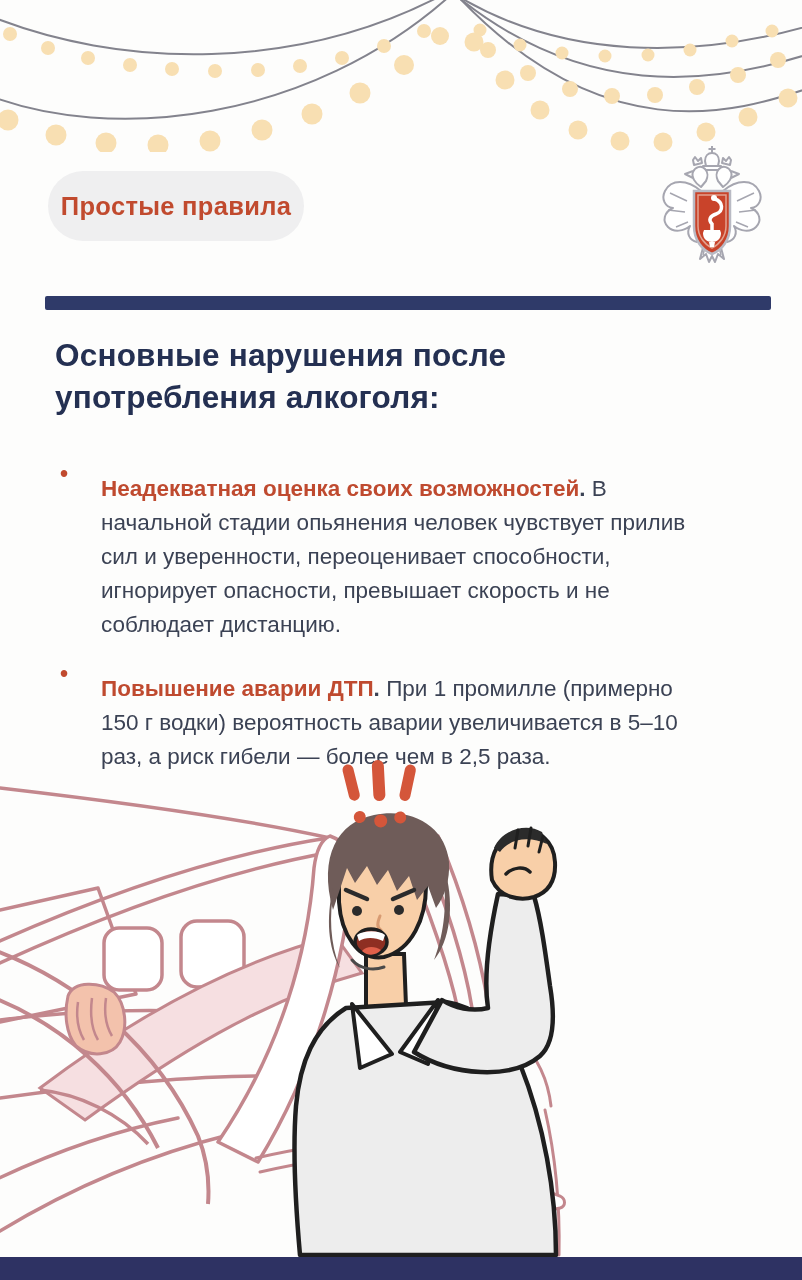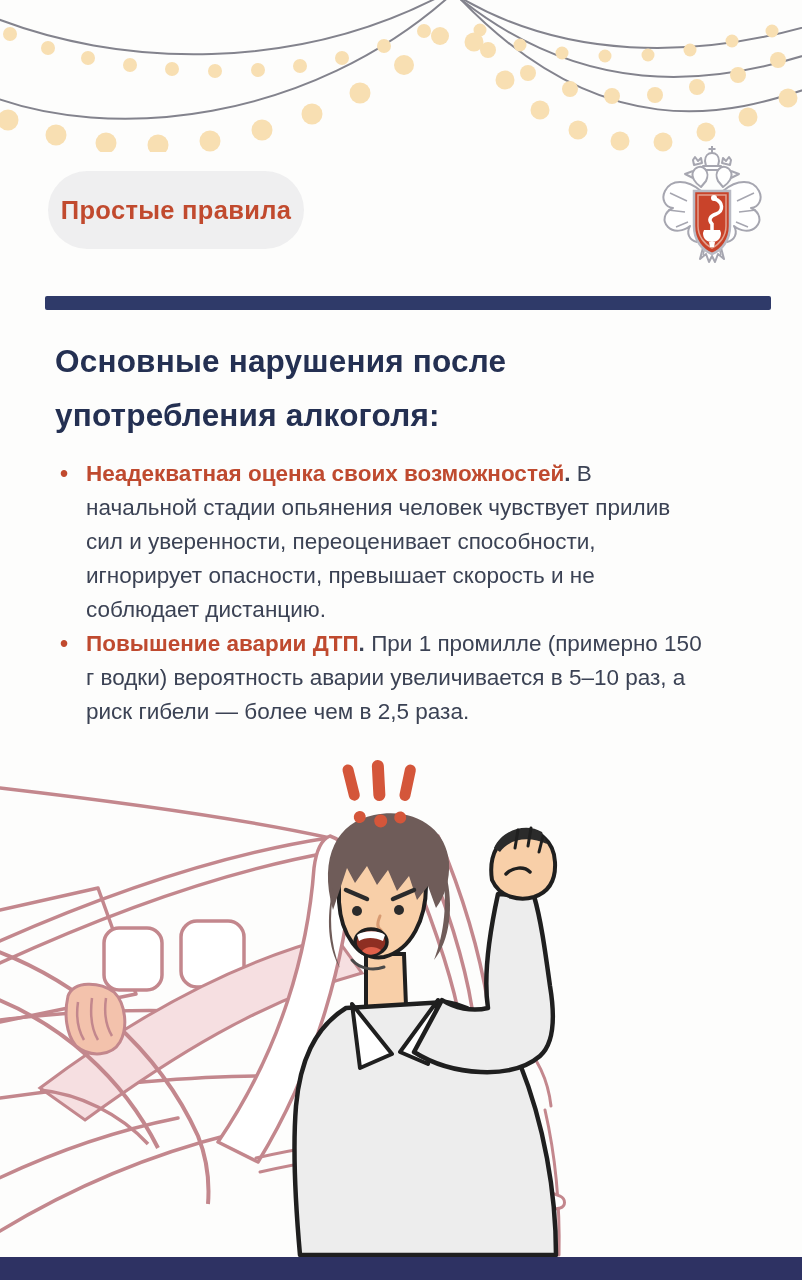--- a/index.html
+++ b/index.html
@@ -3,35 +3,35 @@
 <meta charset="utf-8">
 <style>
   html,body{margin:0;padding:0;background:#e8e8e8;}
   .poster{
     position:relative;width:802px;height:1280px;margin:0 auto;
     background:#fdfdfc;overflow:hidden;
     font-family:"Liberation Sans",sans-serif;
   }
   .garland{position:absolute;top:0;left:0;display:block;}
   .badge{
-    position:absolute;left:48px;top:171px;width:256px;height:78px;
+    position:absolute;left:48px;top:171px;width:256px;height:70px;
     background:#efeff0;border-radius:40px;
     display:flex;align-items:center;justify-content:center;
   }
   .badge-label{font-size:25.5px;font-weight:700;color:#c14a2e;letter-spacing:.3px;}
   .emblem{position:absolute;left:655px;top:146px;display:block;}
   .divider{position:absolute;left:45px;top:296px;width:726px;height:14px;background:#2f3a69;border-radius:2px;}
   .title{
     position:absolute;left:55px;top:334px;width:580px;margin:0;
-    font-size:31.5px;line-height:54px;font-weight:700;color:#243052;letter-spacing:.2px;
+    font-size:31.5px;line-height:42px;font-weight:700;color:#243052;letter-spacing:.2px;
   }
   .bullets{position:absolute;left:60px;top:457px;width:660px;margin:0;padding:0;list-style:none;}
   .bullets li{display:flex;margin:0;}
   .bullet-dot{flex:0 0 26px;width:26px;color:#c14a2e;font-size:23px;line-height:34px;font-weight:700;}
-  .bullet-text{margin:0;width:622px;font-size:22.5px;line-height:34px;color:#3b4254;}
+  .bullet-text{margin:15px;width:622px;font-size:22.5px;line-height:34px;color:#3b4254;}
   .bullet-text strong{color:#bf4a2f;font-weight:700;}
   .suffix{color:#3b4254;font-weight:700;}
   .illustration{position:absolute;left:0;top:758px;display:block;}
   .footer-bar{position:absolute;left:0;bottom:0;width:802px;height:23px;background:#2e3263;}
 </style>
 </head>
 <body>
 
 <div class="poster">
 

